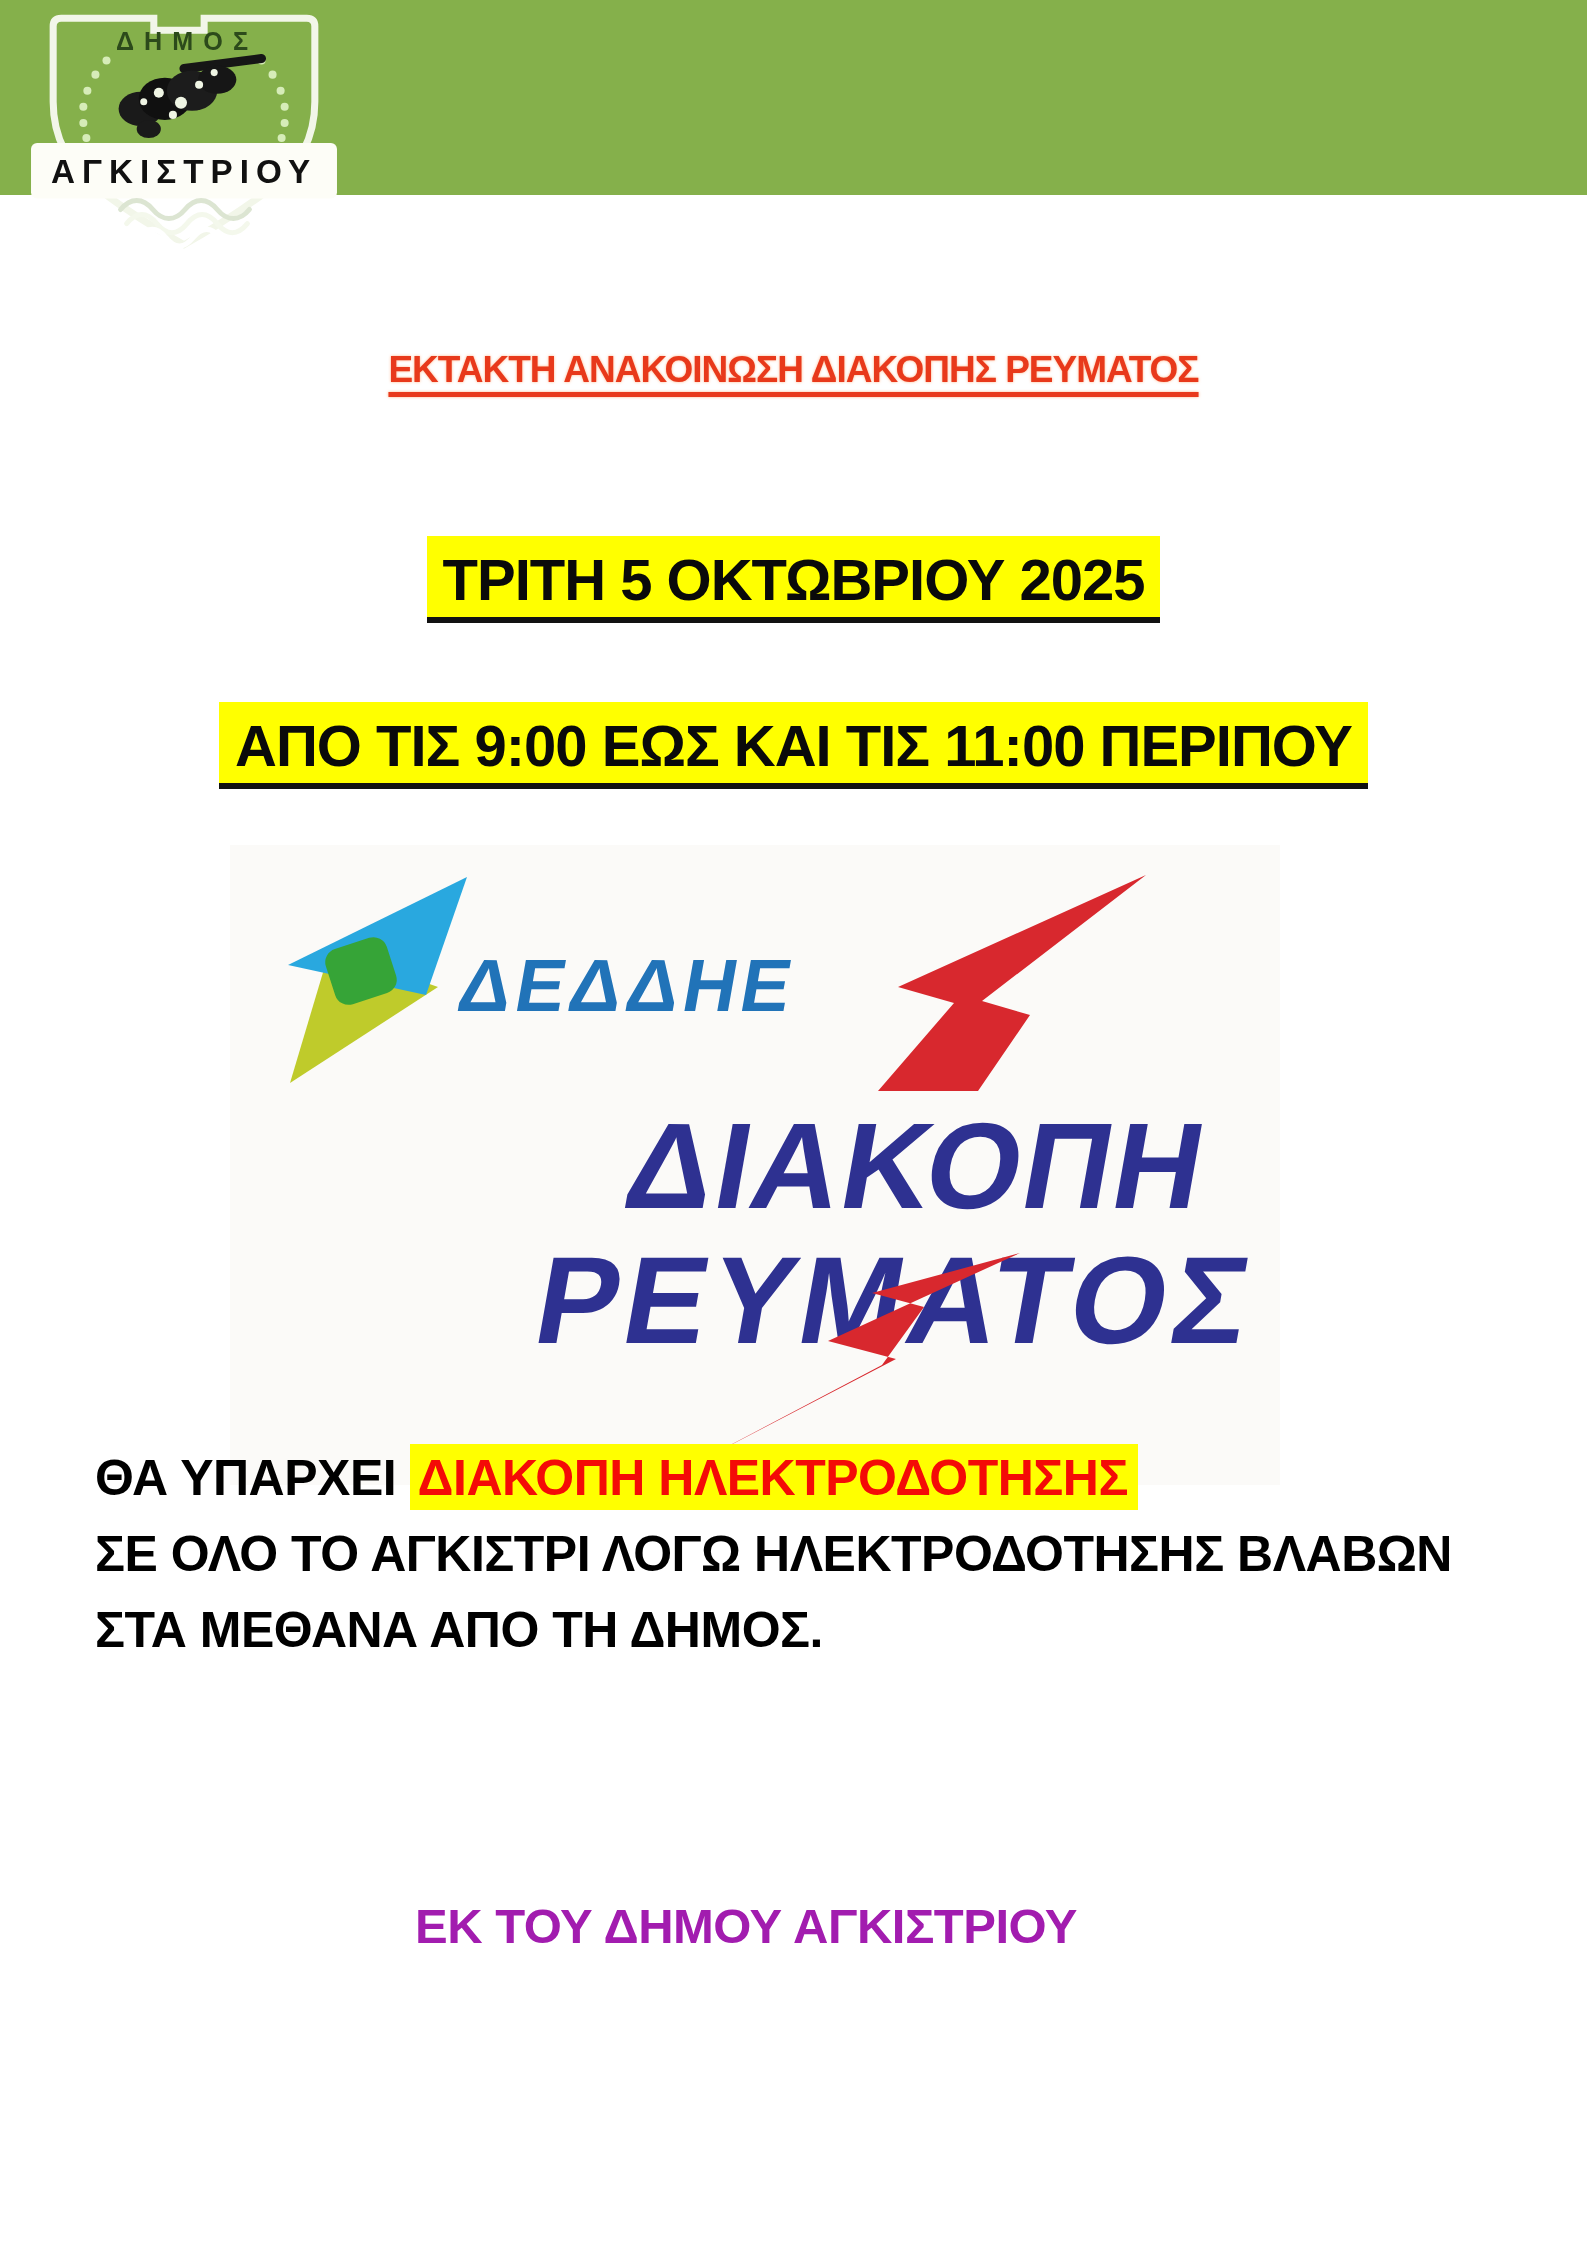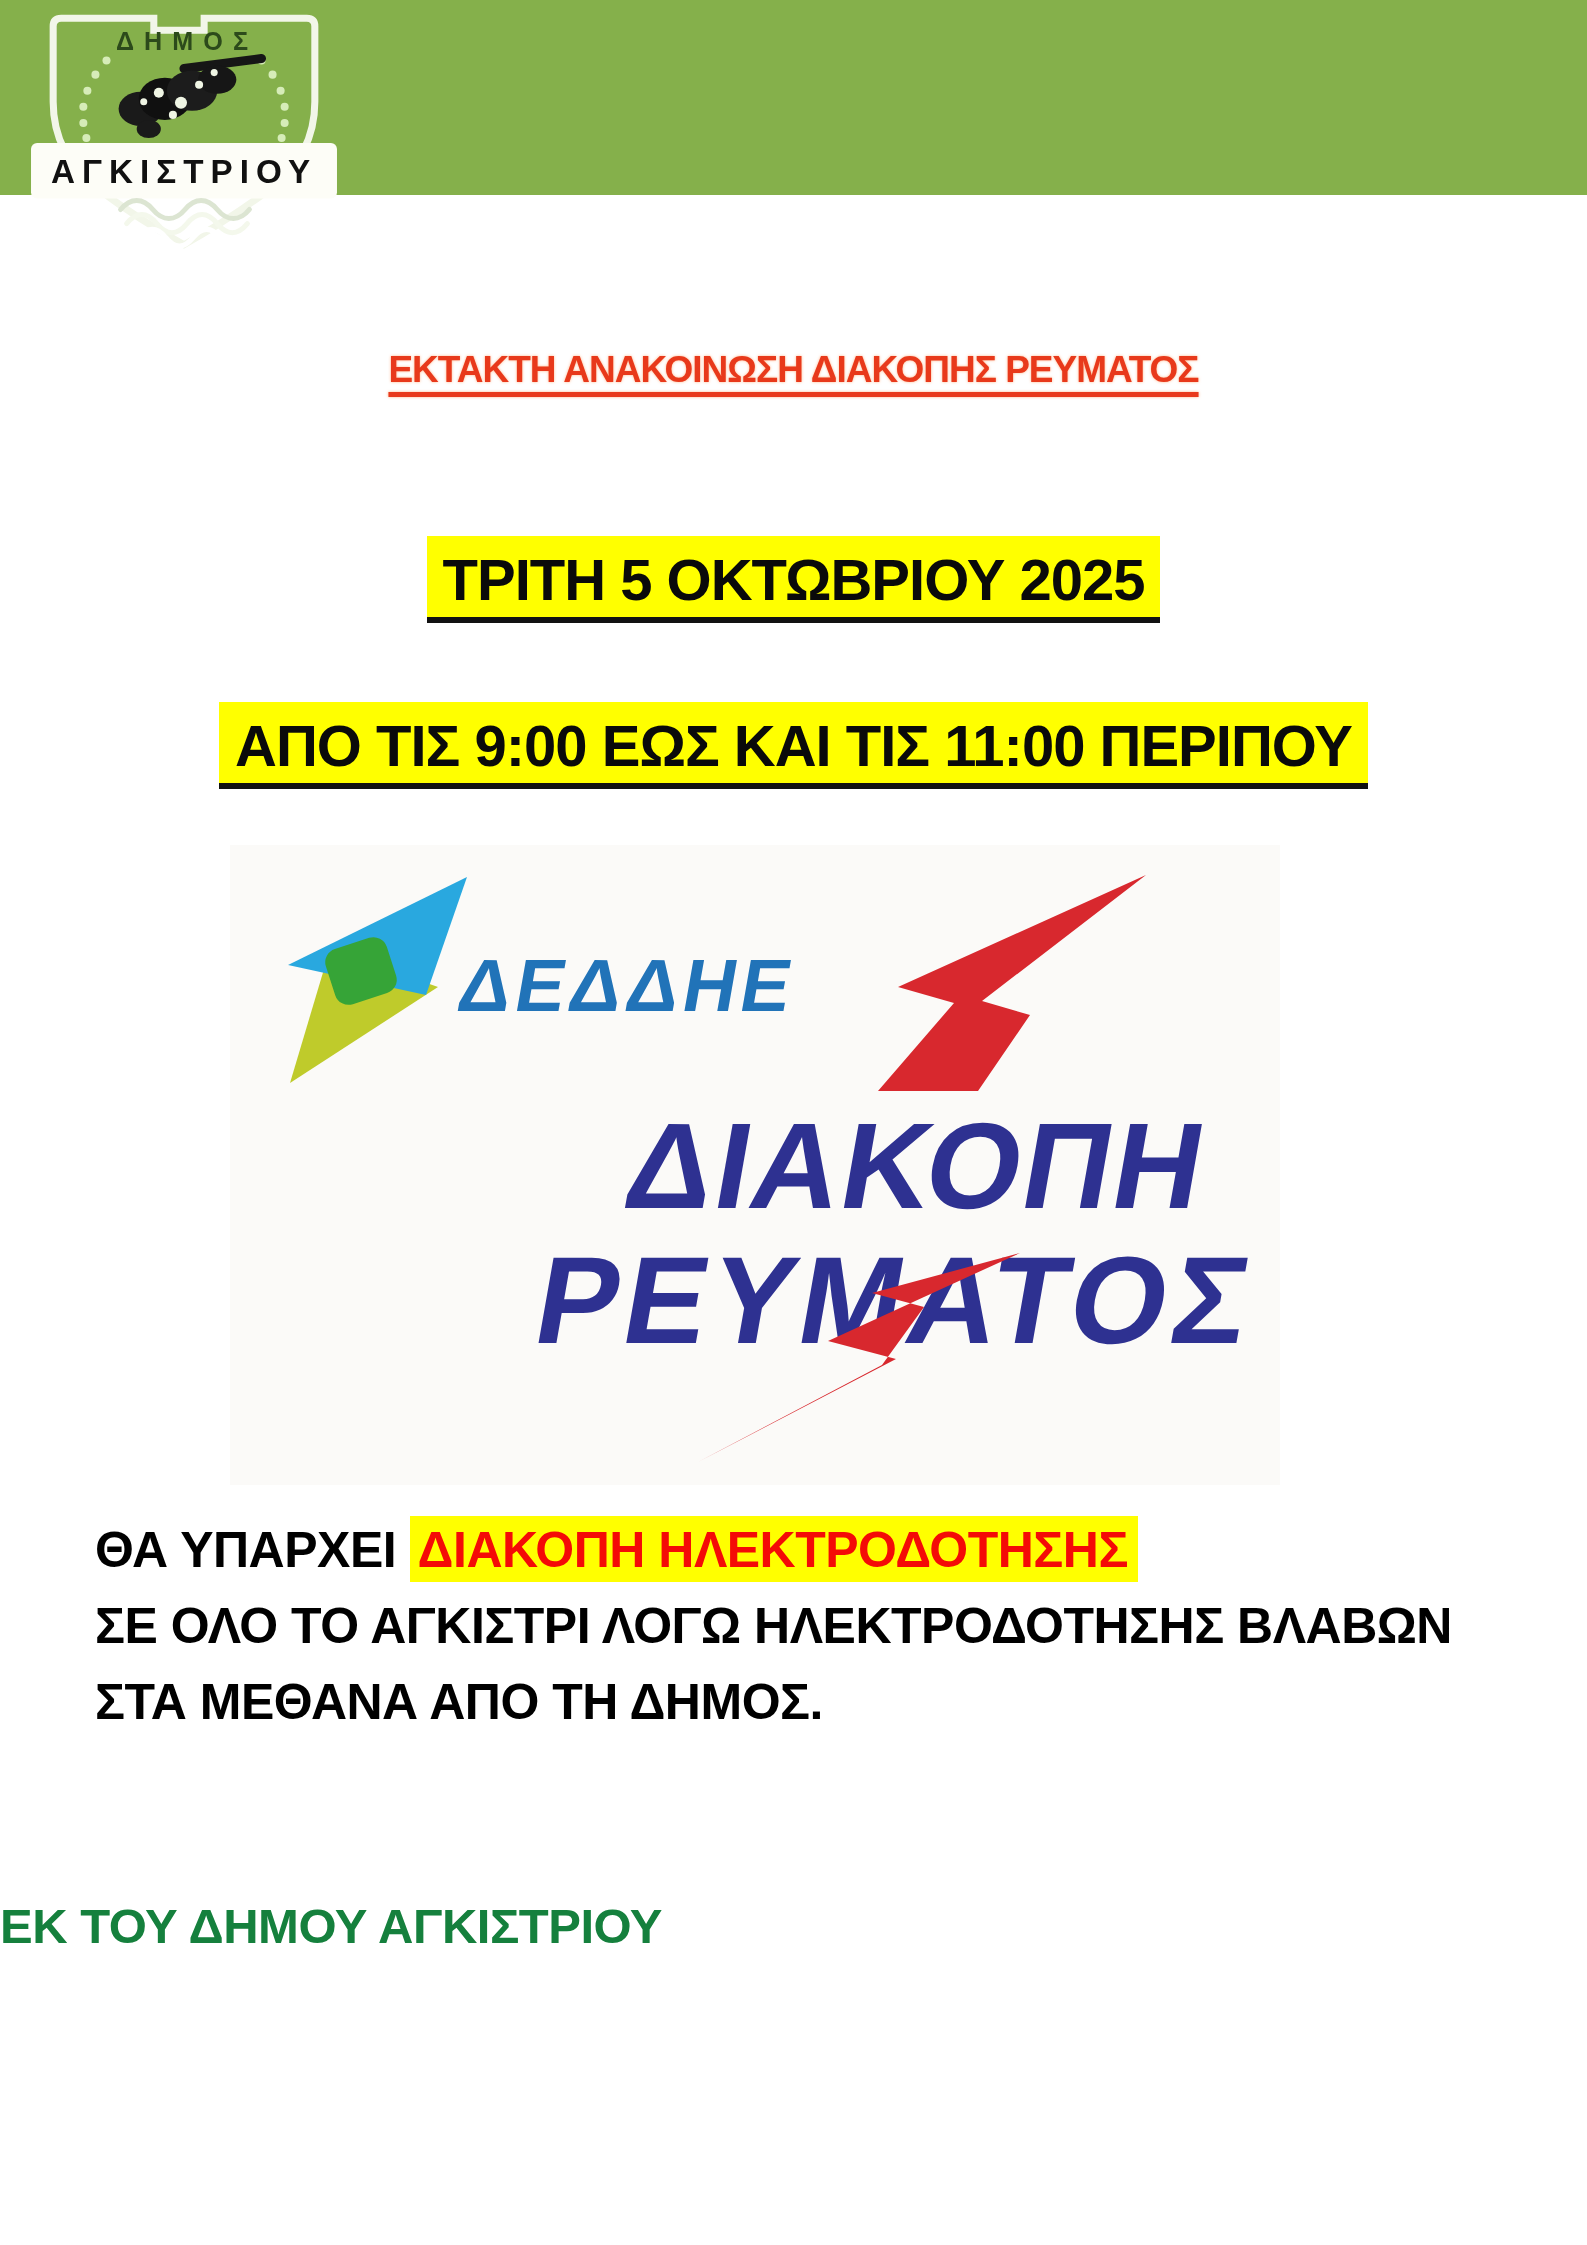--- a/index.html
+++ b/index.html
@@ -30,28 +30,28 @@
     font-size:58px;font-weight:bold;letter-spacing:-1px;
     padding:10px 16px 4px 16px;border-bottom:6px solid #111111;
   }
 
   
   .outage-img{position:absolute;left:230px;top:845px;width:1050px;height:640px;background:#FBFAF8;}
   .outage-svg{position:absolute;inset:0;width:100%;height:100%;}
 
   
   .body-text{
-    position:absolute;left:95px;top:1512px;width:1420px;
+    position:absolute;left:95px;top:1440px;width:1420px;
     font-size:50px;font-weight:bold;color:#000;line-height:76px;letter-spacing:-0.5px;
   }
   .red-hl{background:#FFFF00;color:#F40B07;padding:6px 10px 4px 8px;}
 
   .closing{
-    position:absolute;top:1898px;left:0;width:1492px;text-align:left;
-    font-size:49px;font-weight:bold;color:#15803d;letter-spacing:-0.5px;
+    position:absolute;top:1898px;left:0;width:1492px;text-align:center;
+    font-size:49px;font-weight:bold;color:#a21caf;letter-spacing:-0.5px;
   }
 
   svg text{font-family:"Liberation Sans", sans-serif;}
 </style>
 </head>
 <body>
 
 <div class="poster">
 
   <div class="header-band">

